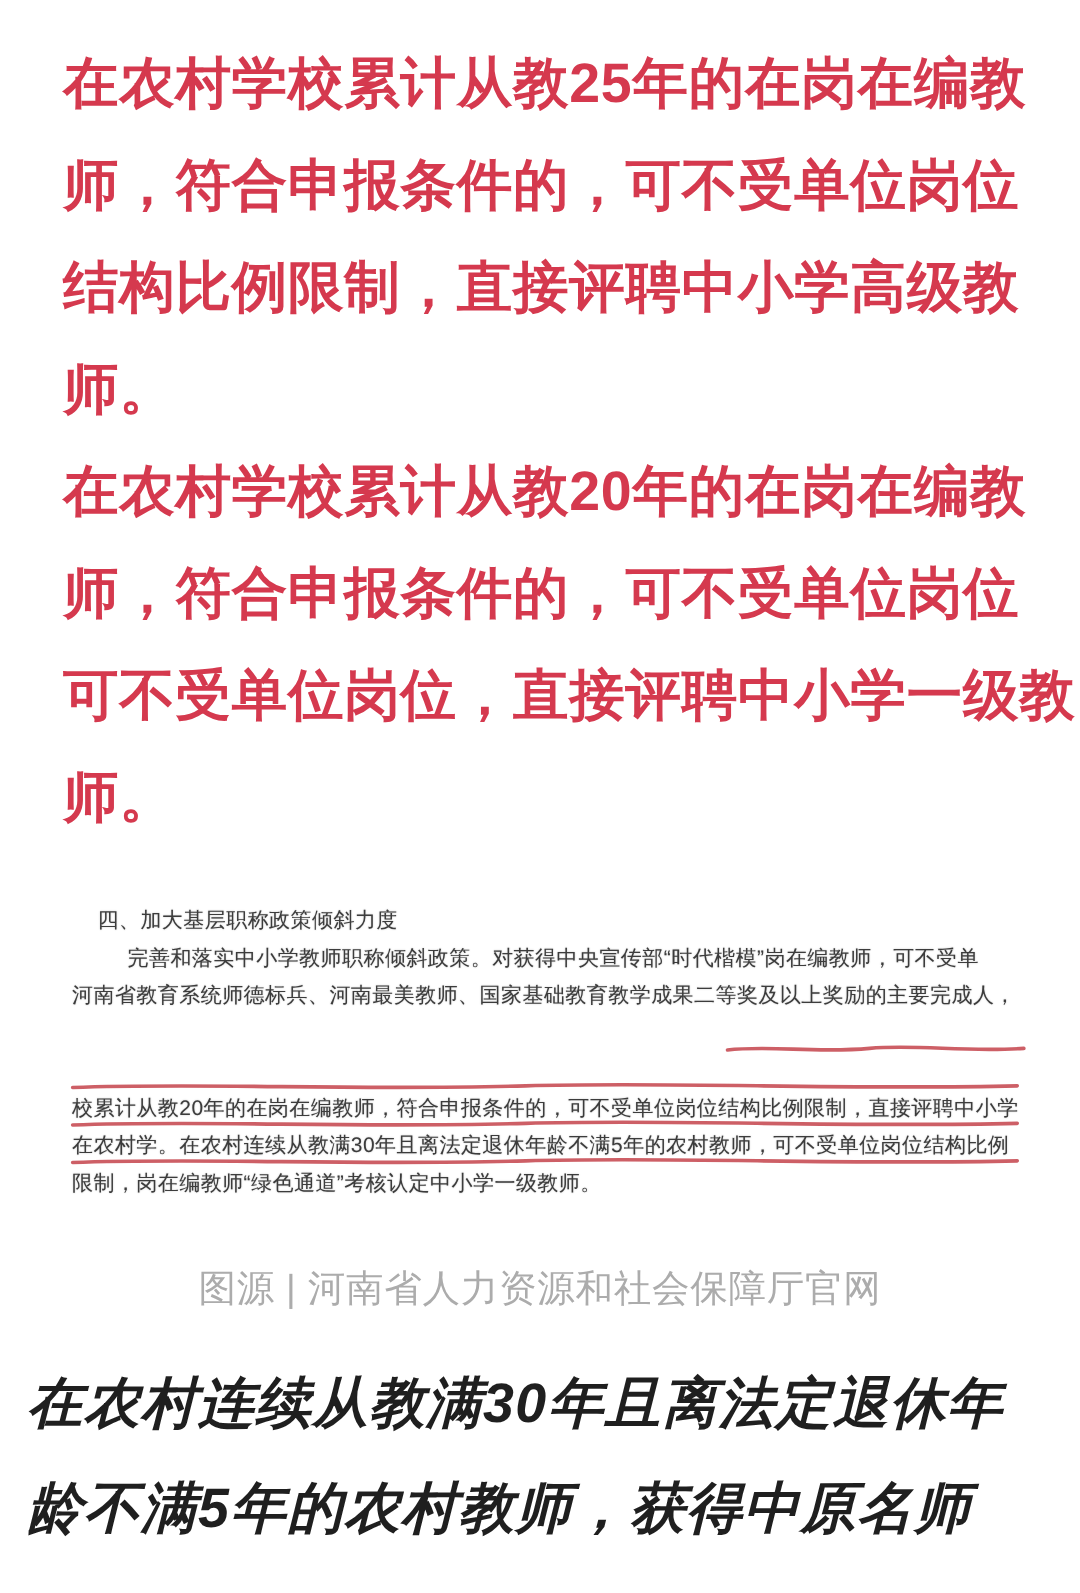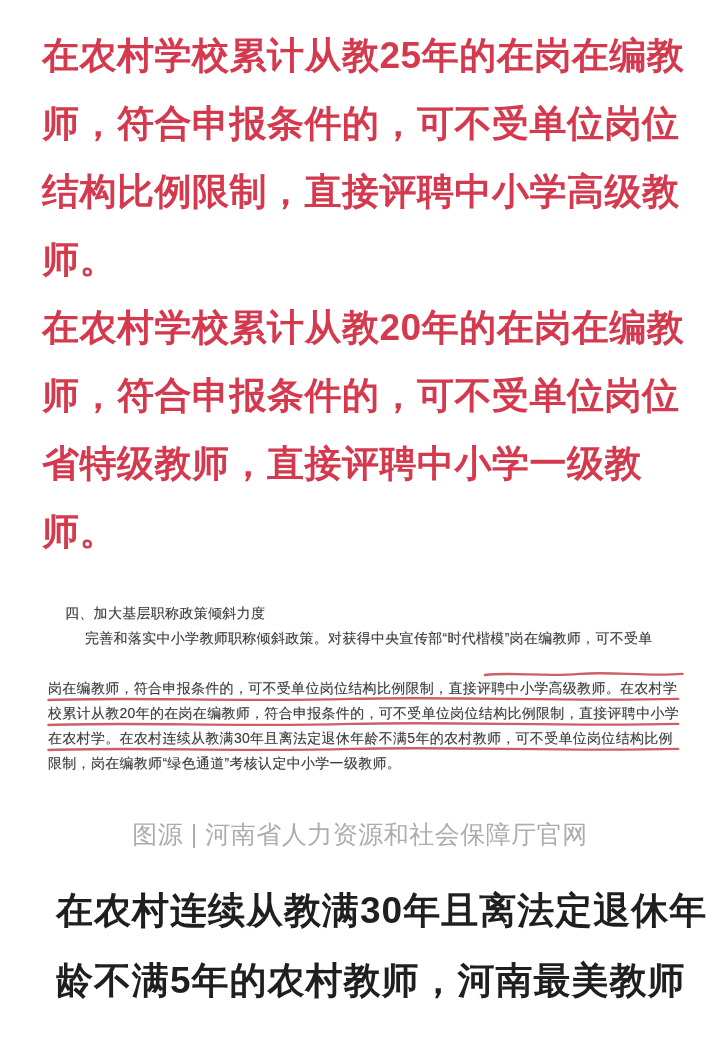--- a/index.html
+++ b/index.html
@@ -67,21 +67,22 @@
     text-align: center;
     font-size: 25px;
     line-height: 34px;
     color: var(--caption_gray, #acacac);
     letter-spacing: 0.5px;
   }
 
   
   .body-block {
     margin-top: 25px;
-    padding: 0 56px;
+    padding: 0 18px;
+    font-style: italic;
   }
   .body-line {
     font-size: 37px;
     font-weight: 700;
     line-height: 70px;
     color: var(--body_text, #1f1f1f);
     white-space: nowrap;
     letter-spacing: 1px;
   }
 </style>
@@ -91,41 +92,44 @@
 <div>
 
   <div class="highlight-block">
 
   <div class="highlight-line">在农村学校累计从教25年的在岗在编教</div>
       <div class="highlight-line">师，符合申报条件的，可不受单位岗位</div>
       <div class="highlight-line">结构比例限制，直接评聘中小学高级教</div>
       <div class="highlight-line">师。</div>
       <div class="highlight-line">在农村学校累计从教20年的在岗在编教</div>
       <div class="highlight-line">师，符合申报条件的，可不受单位岗位</div>
-      <div class="highlight-line">省特级教师，直接评聘中小学一级教</div>
+      <div class="highlight-line">可不受单位岗位，直接评聘中小学一级教</div>
       <div class="highlight-line">师。</div>
     </div>
 
   <div class="doc-block">
 
   <div class="doc-line" style="text-indent: 17px;">
       <span class="line-text">四、加大基层职称政策倾斜力度</span>
       
     </div>
       <div class="doc-line" style="text-indent: 37px;">
       <span class="line-text">完善和落实中小学教师职称倾斜政策。对获得中央宣传部“时代楷模”岗在编教师，可不受单</span>
       
     </div>
       <div class="doc-line">
+      <span class="line-text">河南省教育系统师德标兵、河南最美教师、国家基础教育教学成果二等奖及以上奖励的主要完成人，</span>
+      
+    </div>
+      <div class="doc-line">
       <svg class="red-underline" viewBox="0 0 100 9" preserveAspectRatio="none" aria-hidden="true" style="left: 69%; width: 32%;">
         <path d="M1 4.5 C 15 1.5, 30 6.5, 48 3.5 C 64 1, 80 6, 99 3.5"></path>
       </svg>
     </div>
       <div class="doc-line">
-      <span class="line-text">岗在编教师，符合申报条件的，可不受单位岗位结构比例限制，直接评聘中小学高级教师。在农村学</span>
       <svg class="red-underline" viewBox="0 0 100 9" preserveAspectRatio="none" aria-hidden="true" style="left: -1%; width: 102%;">
         <path d="M1 4.5 C 15 1.5, 30 6.5, 48 3.5 C 64 1, 80 6, 99 3.5"></path>
       </svg>
     </div>
       <div class="doc-line">
       <span class="line-text">校累计从教20年的在岗在编教师，符合申报条件的，可不受单位岗位结构比例限制，直接评聘中小学</span>
       <svg class="red-underline" viewBox="0 0 100 9" preserveAspectRatio="none" aria-hidden="true" style="left: -1%; width: 102%;">
         <path d="M1 4.5 C 15 1.5, 30 6.5, 48 3.5 C 64 1, 80 6, 99 3.5"></path>
       </svg>
     </div>
@@ -139,16 +143,16 @@
       <span class="line-text">限制，岗在编教师“绿色通道”考核认定中小学一级教师。</span>
       
     </div>
     </div>
 
   <div class="caption-line">图源 | 河南省人力资源和社会保障厅官网</div>
 
   <div class="body-block">
 
   <div class="body-line">在农村连续从教满30年且离法定退休年</div>
-      <div class="body-line">龄不满5年的农村教师，河南最美教师</div>
+      <div class="body-line">龄不满5年的农村教师，获得中原名师</div>
     </div>
 
 </div>
 
 </body></html>

